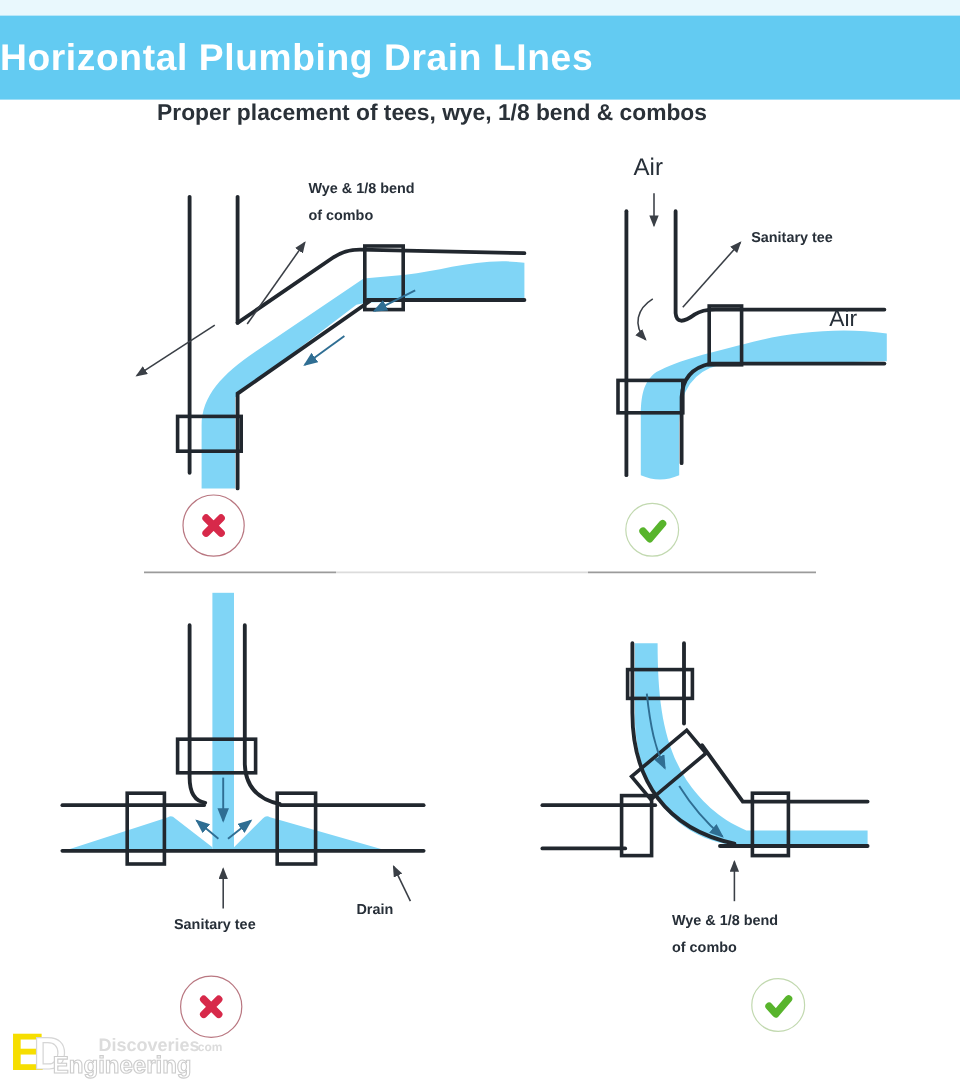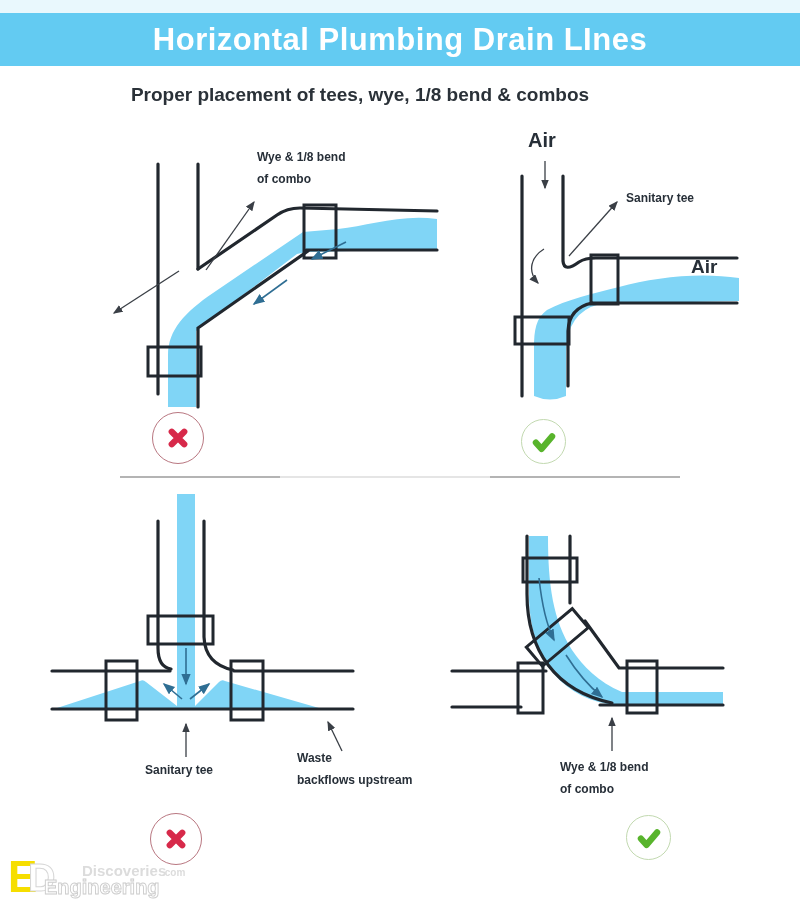--- a/index.html
+++ b/index.html
@@ -1,27 +1,27 @@
 <!DOCTYPE html>
 <html><head>
 <meta charset="utf-8">
 <style>
   html,body{margin:0;padding:0;background:#ffffff;}
   .canvas{position:relative;width:800px;height:904px;background:#ffffff;overflow:hidden;
           font-family:"Liberation Sans",sans-serif;}
   .strip{position:absolute;left:0;top:0;width:800px;height:13px;background:#e9f8fd;}
-  .band{position:absolute;left:0;top:13px;width:800px;height:53px;background:#63cbf2;
-        display:flex;align-items:center;justify-content:center;}
+  .band{position:absolute;left:0;top:13px;width:800px;height:70px;background:#63cbf2;
+        display:flex;align-items:center;}
   .title{color:#ffffff;font-size:31px;font-weight:800;letter-spacing:.5px;}
   .subtitle{position:absolute;left:0;top:84px;width:720px;text-align:center;
             font-size:19px;font-weight:600;color:#2a3138;}
   .art{position:absolute;left:0;top:0;width:800px;height:904px;}
   .lbl{position:absolute;color:#272f38;font-size:12px;font-weight:600;line-height:22px;white-space:nowrap;}
   .lbl span{display:block;}
-  .bold{font-weight:700;font-size:20px;}
+  .bold{font-weight:400;font-size:20px;}
   .mark{position:absolute;border-radius:50%;display:flex;align-items:center;justify-content:center;
         background:#ffffff;box-sizing:border-box;}
   .mark.wrong{width:52px;height:52px;border:1.6px solid #b97781;}
   .mark.correct{width:45px;height:45px;border:1.6px solid #c2d9b0;}
   .wm{position:absolute;left:6px;top:850px;}
 </style>
 </head>
 <body>
 
 <div class="canvas">
@@ -159,22 +159,21 @@
     <span>Wye &amp; 1/8 bend</span>
     <span>of combo</span>
   </div>
 
   <div class="lbl bold" style="left:528px;top:129px;">Air</div>
   <div class="lbl" style="left:626px;top:187px;">Sanitary tee</div>
   <div class="lbl bold" style="left:691px;top:256px;font-size:19px;">Air</div>
 
   <div class="lbl" style="left:145px;top:759px;">Sanitary tee</div>
   <div class="lbl" style="left:297px;top:747px;">
-    <span>Waste</span>
-    <span>backflows upstream</span>
+    <span>Drain</span>
   </div>
 
   <div class="lbl" style="left:560px;top:756px;">
     <span>Wye &amp; 1/8 bend</span>
     <span>of combo</span>
   </div>
 
   <div class="mark wrong" style="left:152px;top:412px;">
     <svg width="30" height="30" viewBox="0 0 24 24">
       <path d="M7 7 L17 17 M17 7 L7 17" stroke="#d7294a" stroke-width="5" stroke-linecap="round" fill="none"></path>

